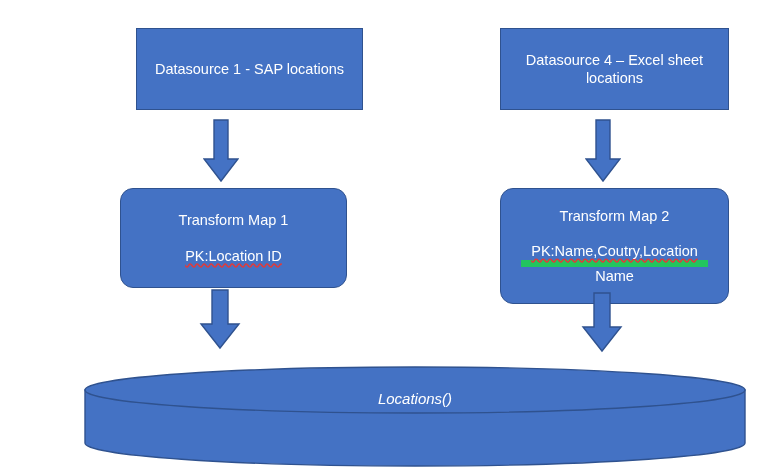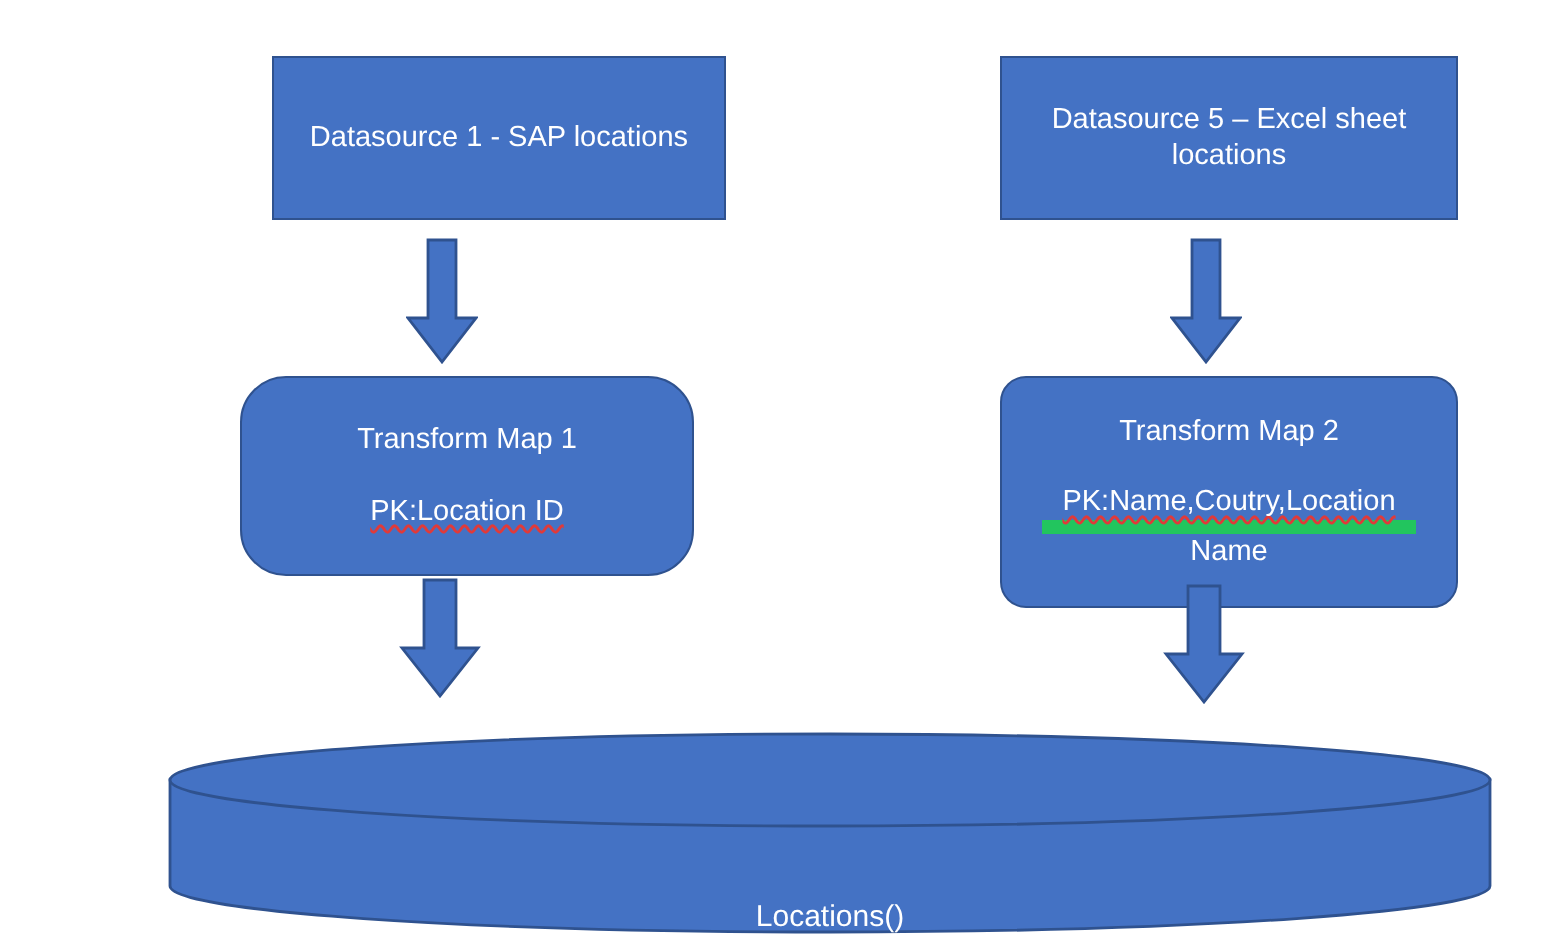--- a/index.html
+++ b/index.html
@@ -63,21 +63,21 @@
   .both-underline {
     border-bottom: 7px solid #22c55e;
     text-decoration: underline wavy #E03A3A;
     text-decoration-skip-ink: none;
     text-underline-offset: 2px;
   }
 
   
   #box-ds1  { left: 136px; top: 28px;  width: 227px; height: 82px; }
   #box-ds2  { left: 500px; top: 28px;  width: 229px; height: 82px; }
-  #box-tm1  { left: 120px; top: 188px; width: 227px; height: 100px; border-radius: 23px; }
+  #box-tm1  { left: 120px; top: 188px; width: 227px; height: 100px; }
   #box-tm2  { left: 500px; top: 188px; width: 229px; height: 116px; }
 
   
   .arrow {
     position: absolute;
   }
   #arrow-ds1-tm1 { left: 203px; top: 119px; width: 36px;  height: 64px; }
   #arrow-ds2-tm2 { left: 585px; top: 119px; width: 36px;  height: 64px; }
   #arrow-tm1-db  { left: 199px; top: 289px; width: 42px;  height: 61px; }
   #arrow-tm2-db  { left: 581px; top: 292px; width: 42px;  height: 61px; }
@@ -91,40 +91,41 @@
     height: 101px;
   }
   #cylinder svg { display: block; }
   #cylinder-label {
     position: absolute;
     left: 0;
     top: 0;
     width: 662px;
     height: 101px;
     display: flex;
-    align-items: flex-end;
+    align-items: flex-start;
     justify-content: center;
     color: #ffffff;
     font-size: 15px;
     padding-top: 24px;
     box-sizing: border-box;
     pointer-events: none;
+    font-style: italic;
   }
 </style>
 </head>
 <body>
 
 <div id="canvas">
 
   <div class="shape rect-shape" id="box-ds1">
     <span class="shape-line wrap">Datasource 1 - SAP locations</span>
   </div>
 
   <div class="shape rect-shape" id="box-ds2">
-    <span class="shape-line wrap">Datasource 5 – Excel sheet locations</span>
+    <span class="shape-line wrap">Datasource 4 – Excel sheet locations</span>
   </div>
 
   <div class="arrow" id="arrow-ds1-tm1">
     <svg width="36" height="64" viewBox="0 0 36 64" xmlns="http://www.w3.org/2000/svg">
       <polygon points="11,1 25,1 25,40 35,40 18,62 1,40 11,40" fill="#4472C4" stroke="#2F528F" stroke-width="1.4" stroke-linejoin="miter"></polygon>
     </svg>
   </div>
 
   <div class="arrow" id="arrow-ds2-tm2">
     <svg width="36" height="64" viewBox="0 0 36 64" xmlns="http://www.w3.org/2000/svg">

